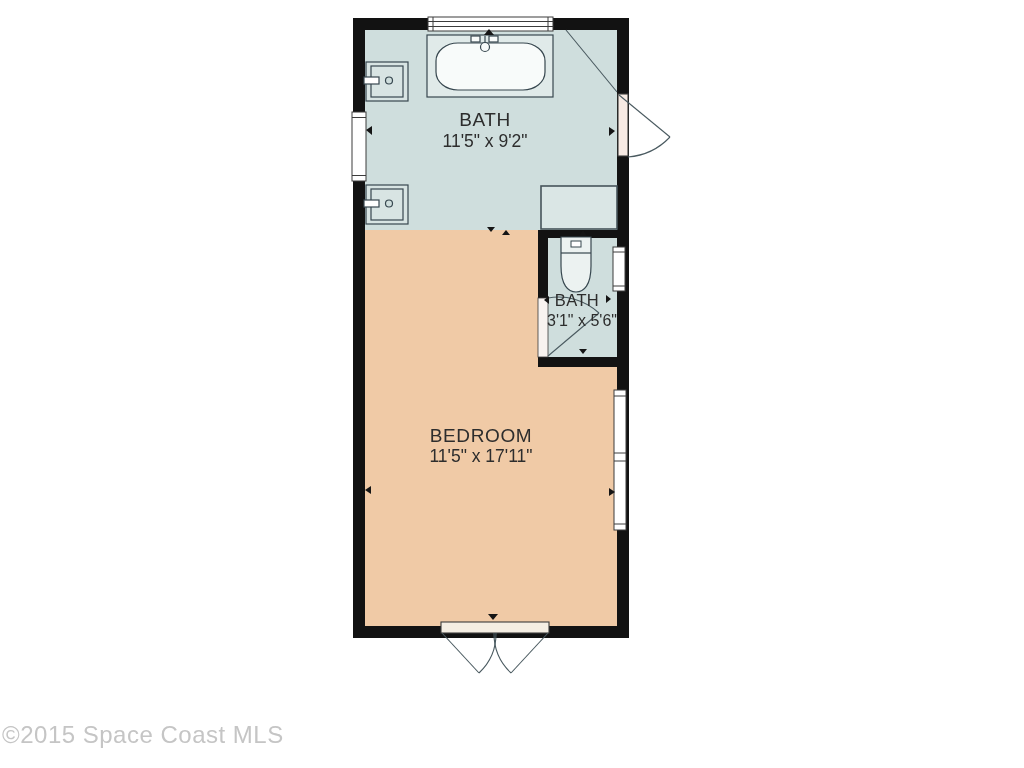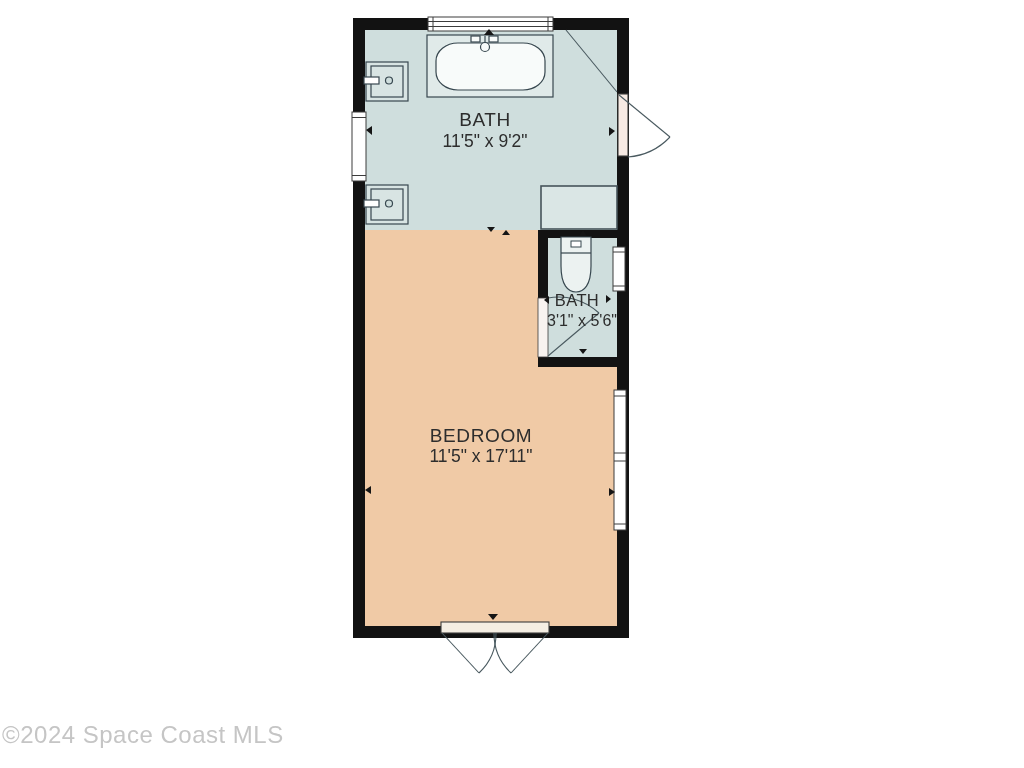--- a/index.html
+++ b/index.html
@@ -128,14 +128,14 @@
     <g text-anchor="middle">
       <text x="577" y="306" class="room-name-sm">BATH</text>
       <text x="582" y="326" class="room-dims-sm">3'1" x 5'6"</text>
     </g>
     <g text-anchor="middle">
       <text x="481" y="442" class="room-name">BEDROOM</text>
       <text x="481" y="462" class="room-dims">11'5" x 17'11"</text>
     </g>
   </svg>
 
-  <div class="watermark">©2024 Space Coast MLS</div>
+  <div class="watermark">©2015 Space Coast MLS</div>
 </div>
 
 </body></html>

